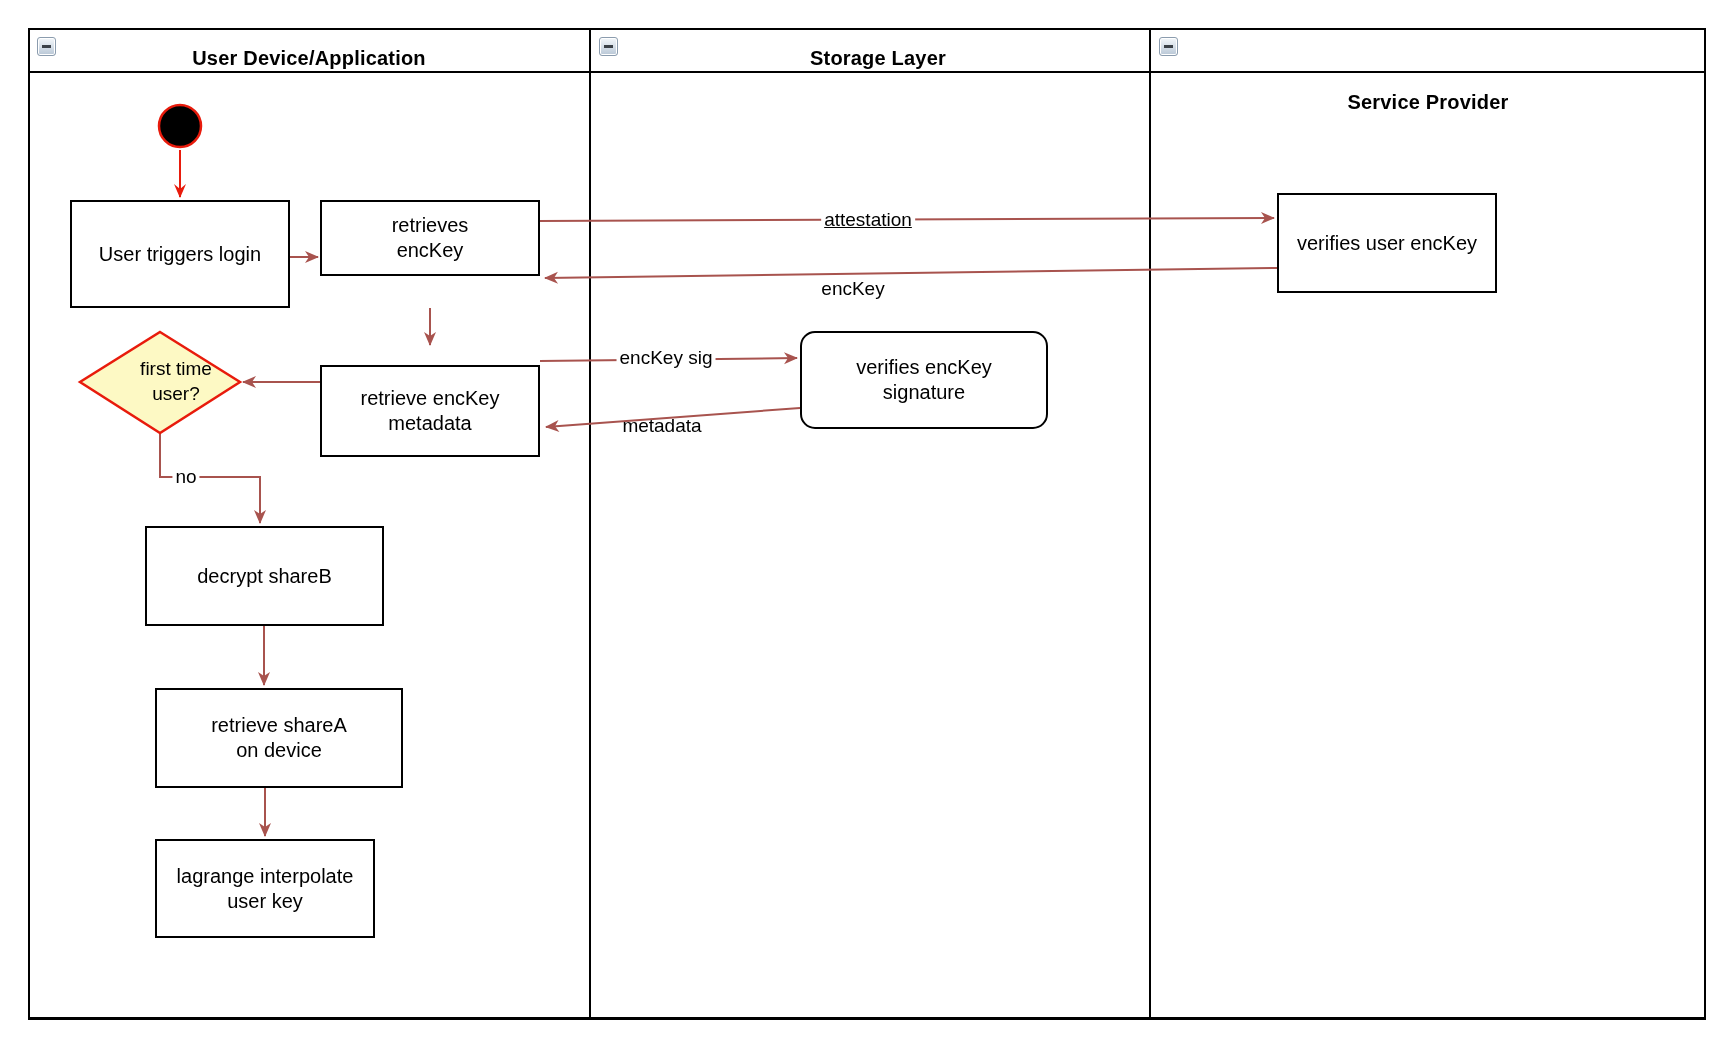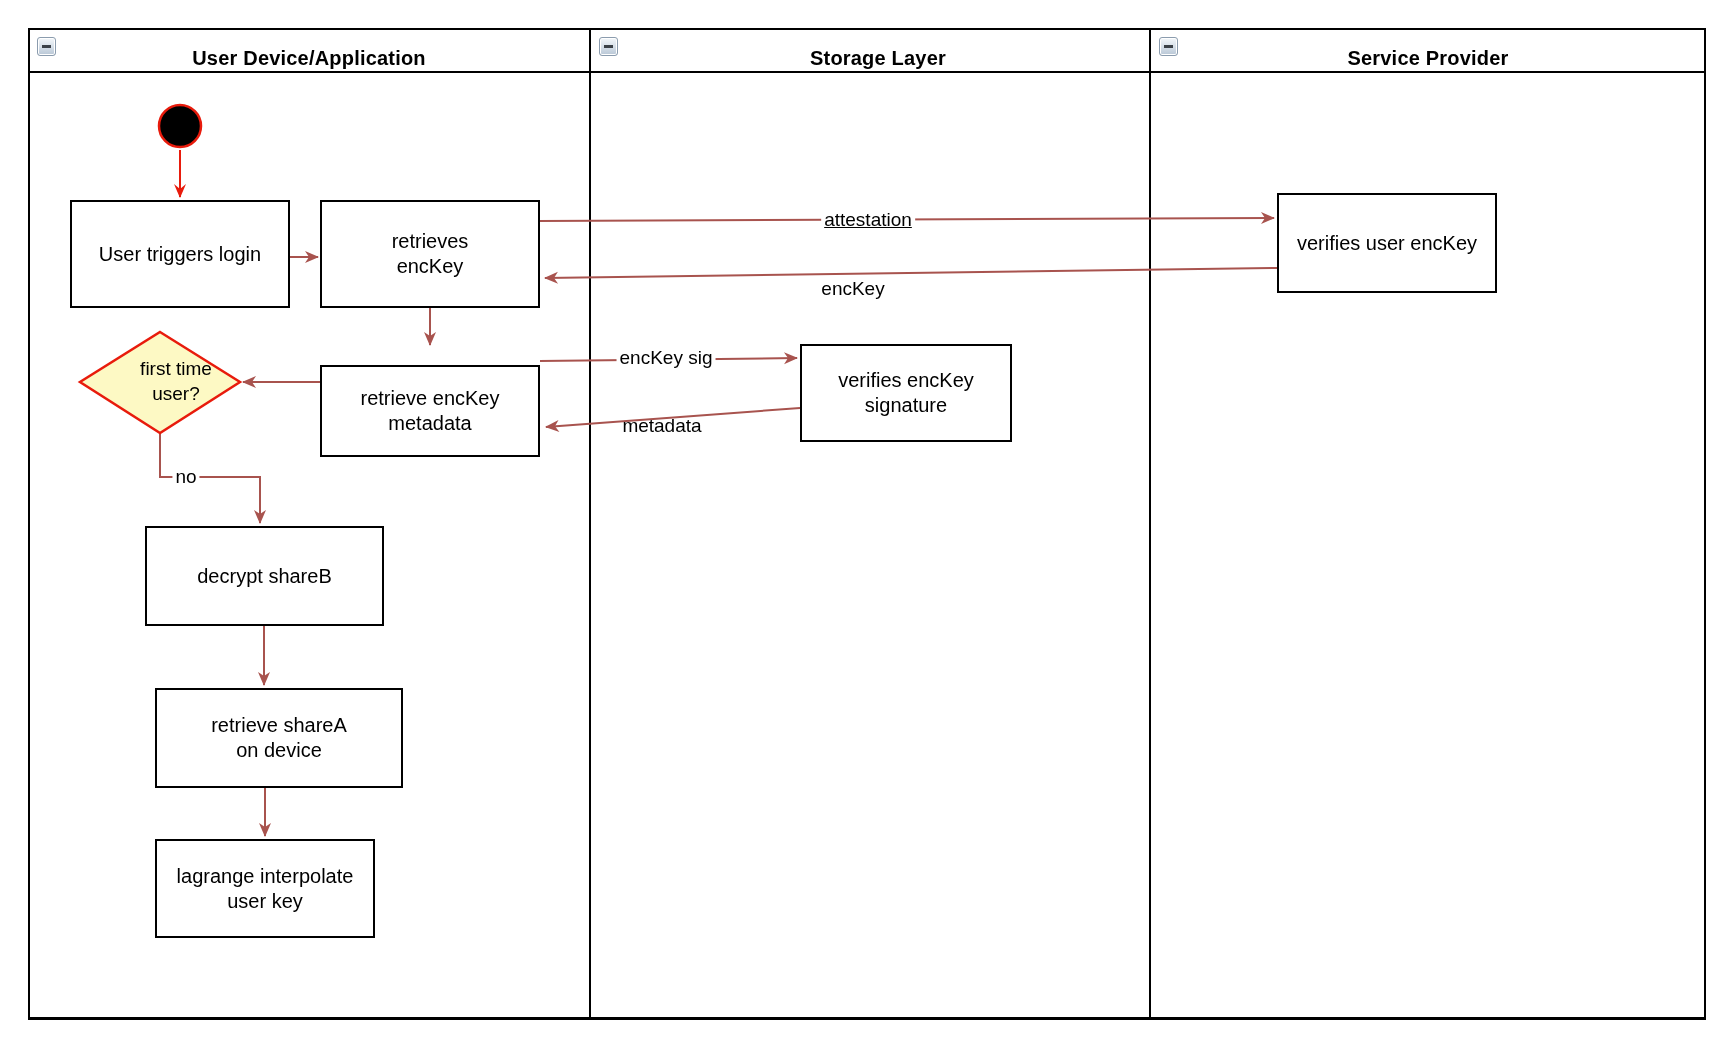--- a/index.html
+++ b/index.html
@@ -39,45 +39,45 @@
 <div class="vline" style="left:589px;"></div>
 <div class="vline" style="left:1149px;"></div>
 <div class="hline"></div>
 
 <div class="lane-header" style="left:28px;width:562px;">
   <span class="lane-title">User Device/Application</span>
 </div>
 <div class="lane-header" style="left:590px;width:560px;padding-left:8px;">
   <span class="lane-title">Storage Layer</span>
 </div>
-<div class="lane-header" style="left:1150px;width:556px;">
+<div class="lane-header" style="left:1150px;width:556px;margin-top:44px;">
   <span class="lane-title">Service Provider</span>
 </div>
 
 <div class="collapse-icon" style="left:37px;top:37px;">
     <div class="bar"></div>
   </div>
 <div class="collapse-icon" style="left:599px;top:37px;">
     <div class="bar"></div>
   </div>
 <div class="collapse-icon" style="left:1159px;top:37px;">
     <div class="bar"></div>
   </div>
 
 <div class="node" style="left:70px;top:200px;width:220px;height:108px;">User triggers login</div>
-<div class="node" style="left:320px;top:200px;width:220px;height:108px;">retrieves
+<div class="node" style="left:320px;top:200px;width:220px;height:76px;">retrieves
 encKey</div>
 <div class="node" style="left:320px;top:348px;width:220px;height:92px;margin-top:17px;">retrieve encKey
 metadata</div>
 <div class="node" style="left:145px;top:526px;width:239px;height:100px;">decrypt shareB</div>
 <div class="node" style="left:155px;top:688px;width:248px;height:100px;">retrieve shareA
 on device</div>
 <div class="node" style="left:155px;top:839px;width:220px;height:99px;">lagrange interpolate
 user key</div>
-<div class="node" style="left:800px;top:344px;width:212px;height:98px;">verifies encKey
+<div class="node" style="left:800px;top:331px;width:248px;height:98px;border-radius:15px;">verifies encKey
 signature</div>
 <div class="node" style="left:1277px;top:193px;width:220px;height:100px;">verifies user encKey</div>
 
 <svg class="overlay" width="1732" height="1038" viewBox="0 0 1732 1038">
   <defs>
     <marker id="mEdge" markerUnits="userSpaceOnUse" markerWidth="16" markerHeight="14" viewBox="0 0 16 14" refX="14" refY="7" orient="auto">
       <path d="M1,1 L15,7 L1,13 L5,7 Z" fill="#a8534e"></path>
     </marker>
     <marker id="mRed" markerUnits="userSpaceOnUse" markerWidth="16" markerHeight="14" viewBox="0 0 16 14" refX="14" refY="7" orient="auto">
       <path d="M1,1 L15,7 L1,13 L6,7 Z" fill="#e81b0c"></path>

